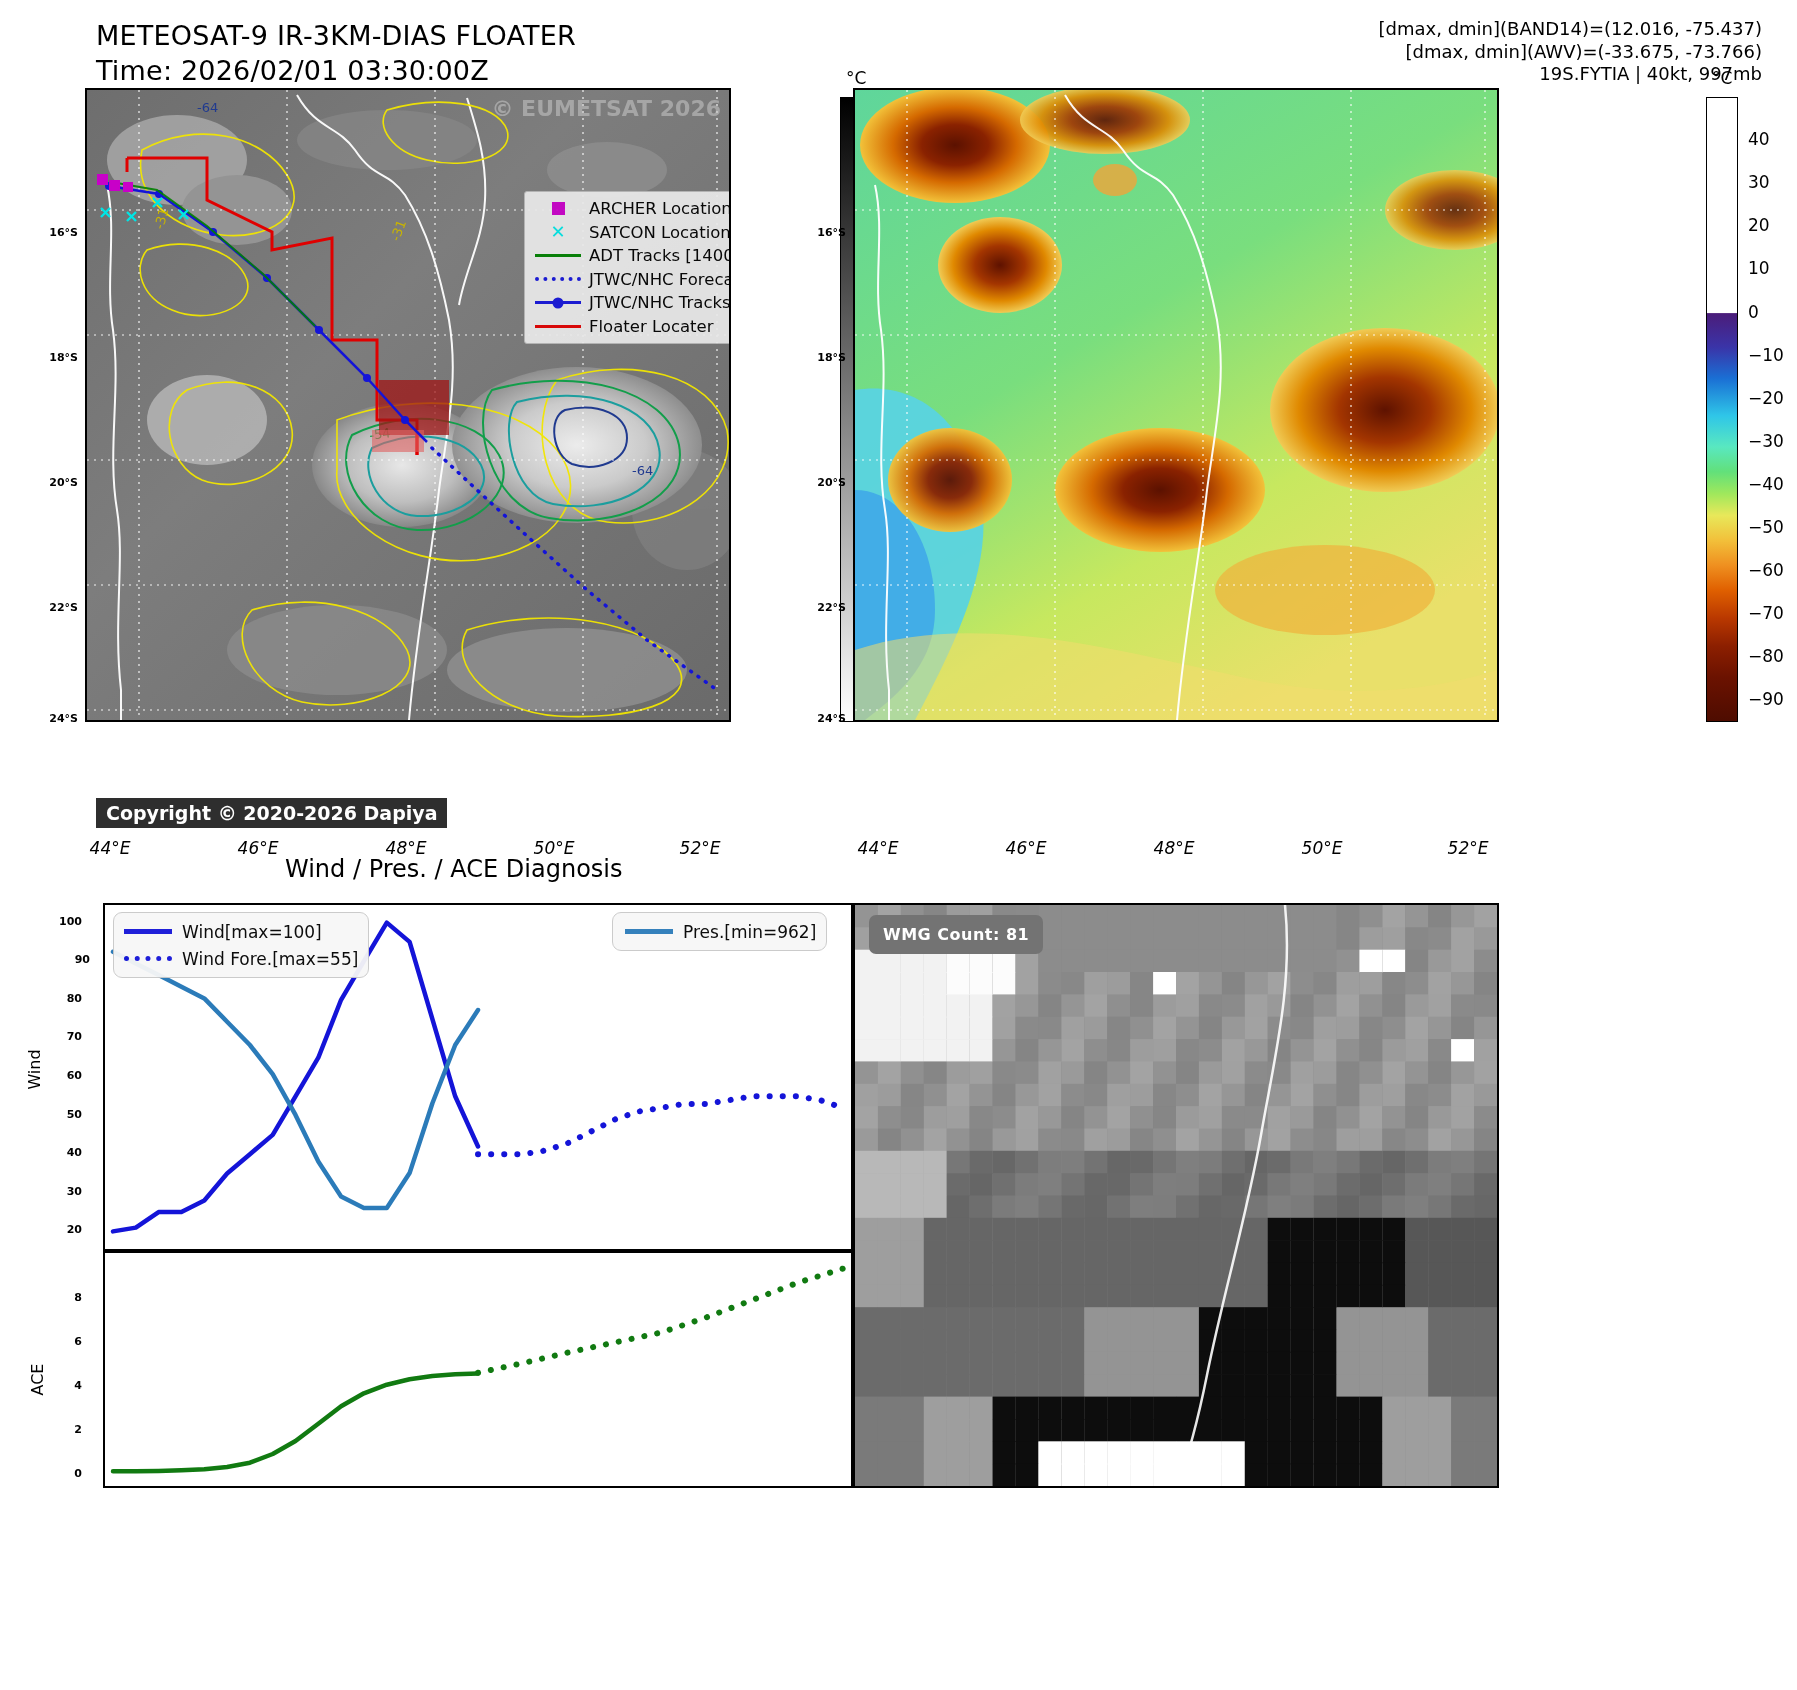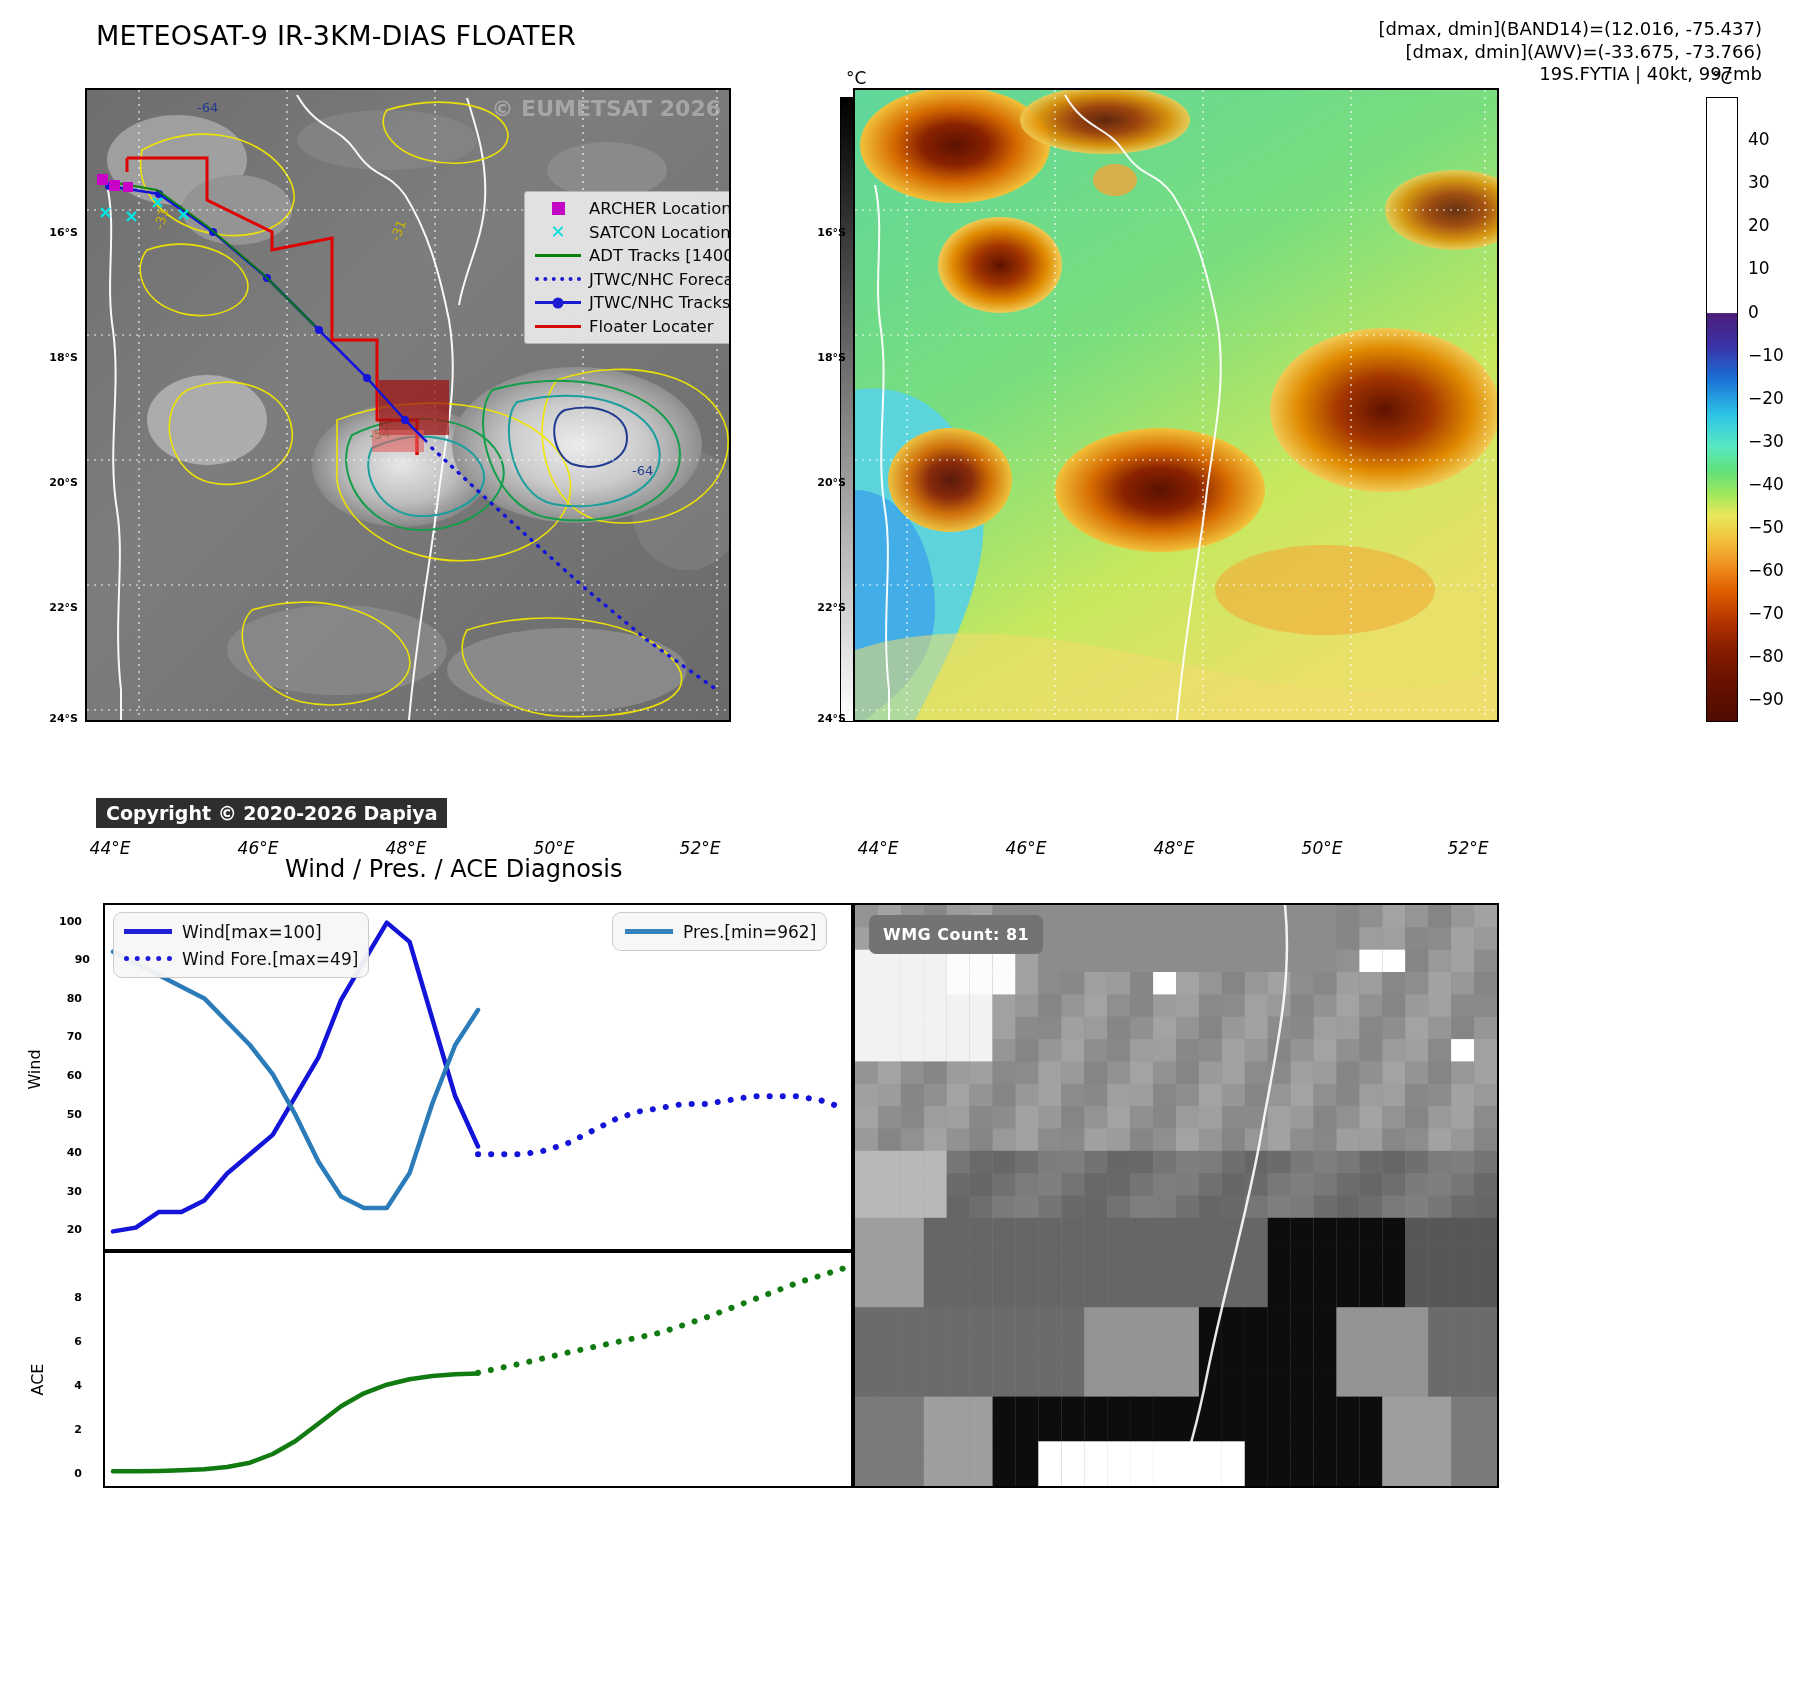--- a/index.html
+++ b/index.html
@@ -71,20 +71,21 @@
   .chart-legend .lab{white-space:pre;}
 
   svg{display:block;}
 </style>
 </head>
 <body>
 
 <div class="root">
 
   <div class="t" id="title-line1">METEOSAT-9 IR-3KM-DIAS FLOATER</div>
+  <div class="t" id="title-line2">Time: 2026/02/01 03:30:00Z</div>
 
   <div id="hdr-right">
     <div>[dmax, dmin](BAND14)=(12.016, -75.437)</div>
     <div>[dmax, dmin](AWV)=(-33.675, -73.766)</div>
     <div>19S.FYTIA | 40kt, 997mb</div>
   </div>
 
   <div class="panel" id="panel-ir">
     <svg width="642" height="630" viewBox="0 0 642 630">
       <defs>
@@ -429,21 +430,21 @@
     <div class="row">
       <span class="sw">
         <span style="display:inline-block;width:48px;height:5px;background:#1414d8;"></span>
         </span>
       <span class="lab">Wind[max=100]</span>
     </div>
     <div class="row">
       <span class="sw">
         <span style="display:inline-block;width:48px;border-top:5px dotted #1414d8;"></span>
         </span>
-      <span class="lab">Wind Fore.[max=49]</span>
+      <span class="lab">Wind Fore.[max=55]</span>
     </div>
   </div>
 
   <div class="chart-legend" style="left:612px;top:912px;padding-left:12px;">
     <div class="row">
       <span class="sw">
         <span style="display:inline-block;width:48px;height:5px;background:#2b7bb9;"></span>
         </span>
       <span class="lab">Pres.[min=962]</span>
     </div>

